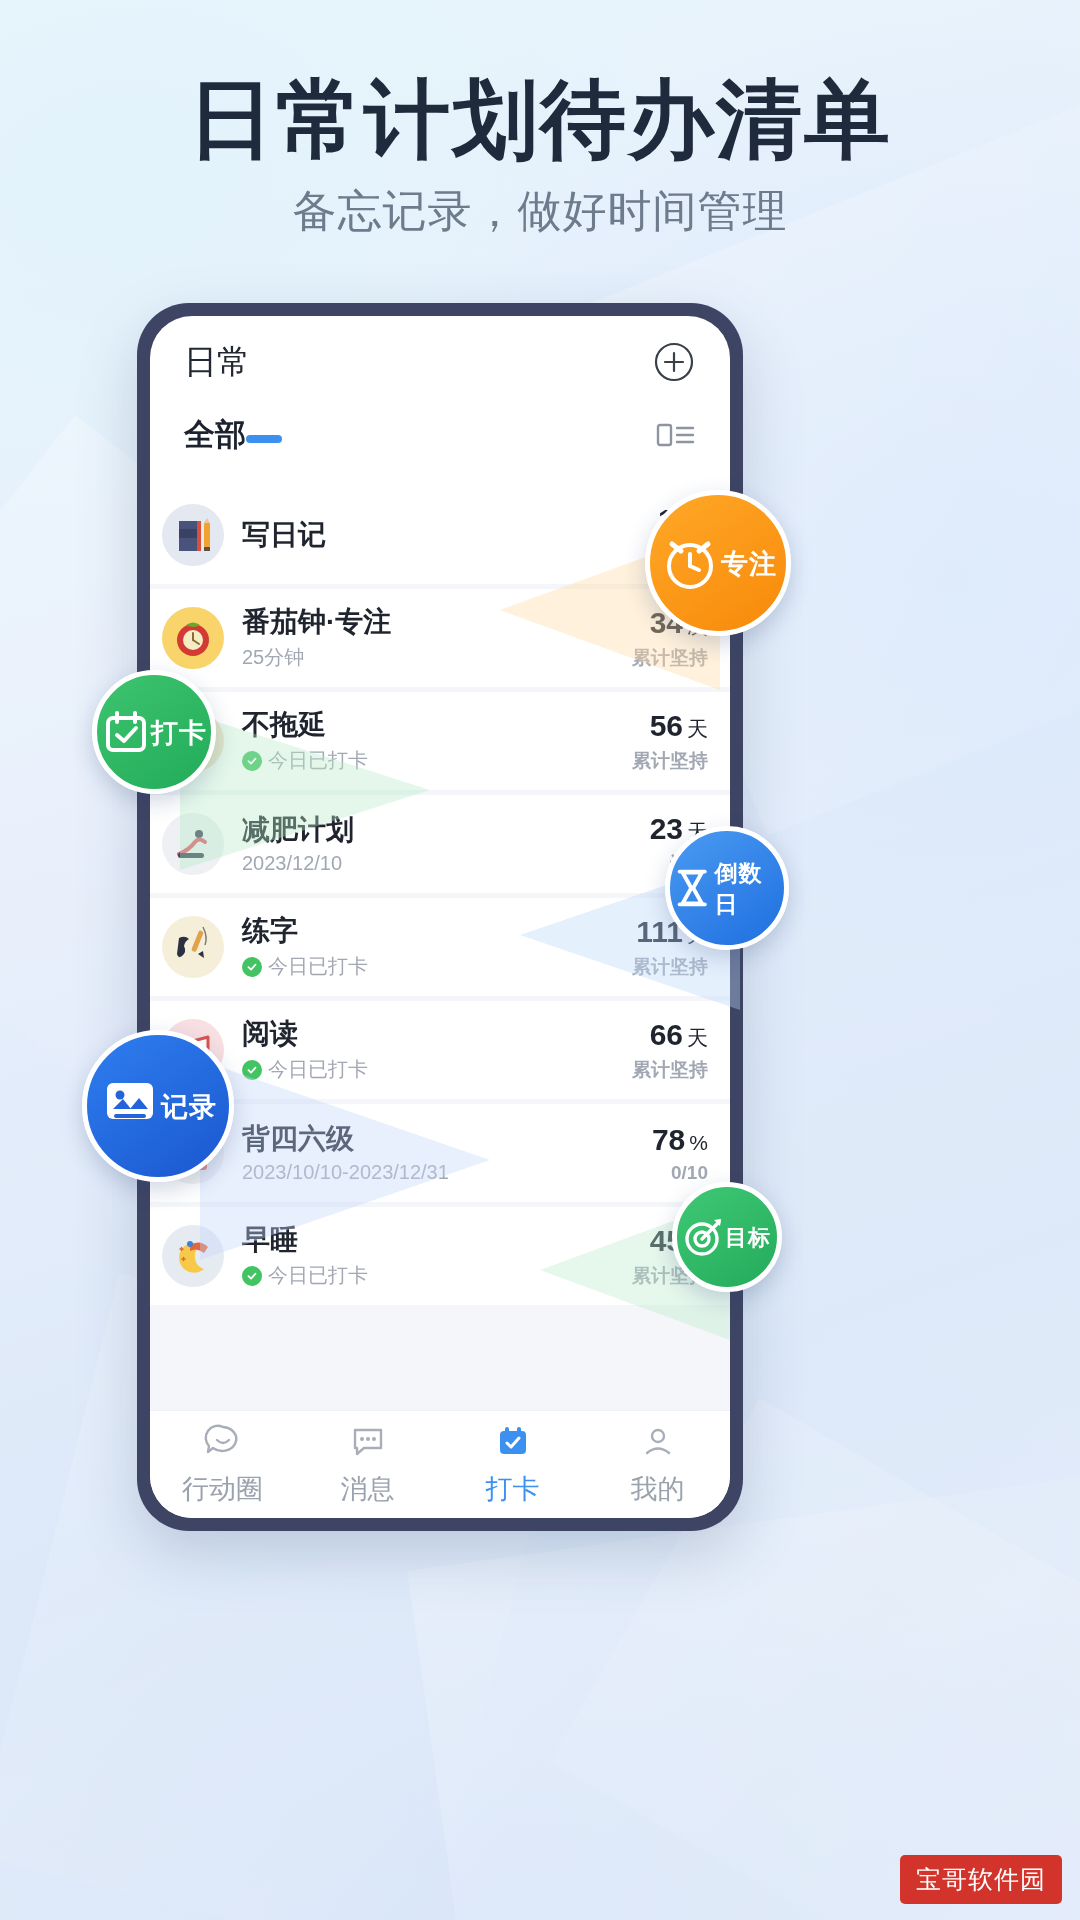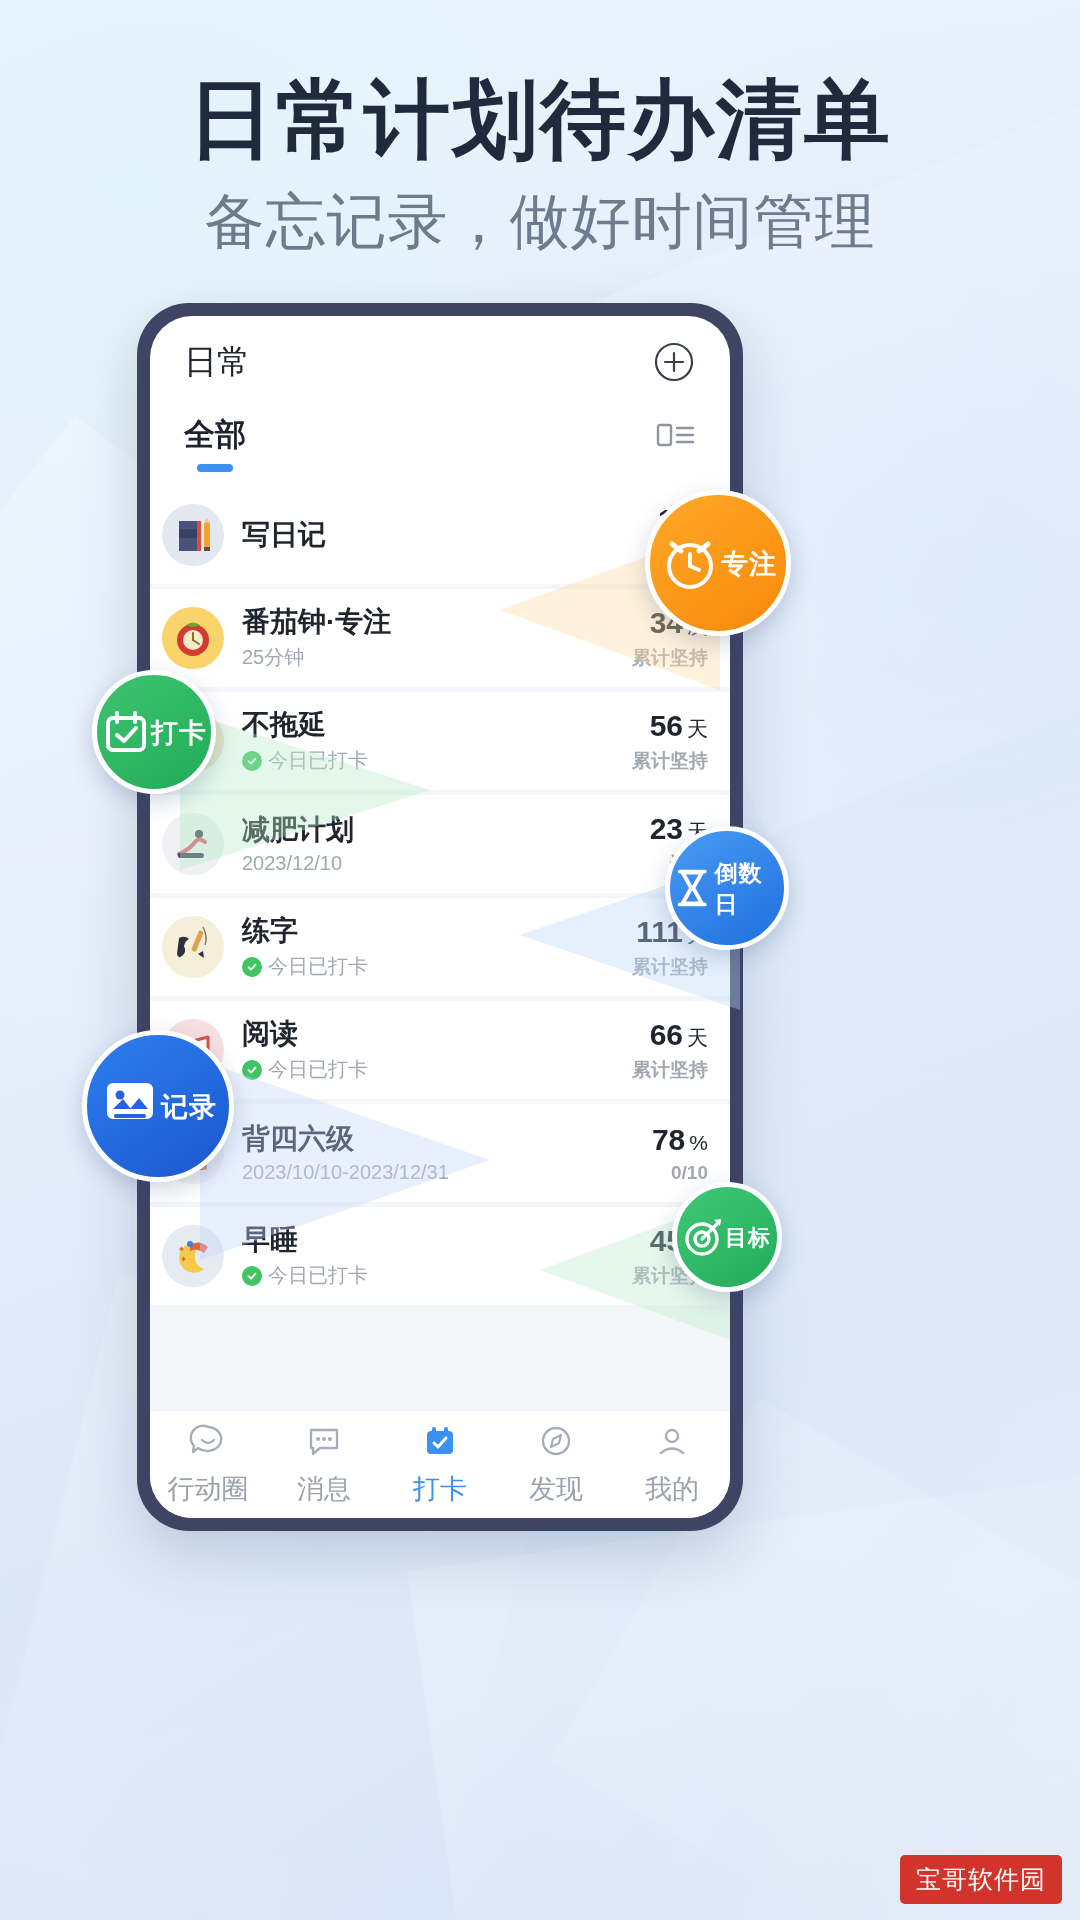--- a/index.html
+++ b/index.html
@@ -34,21 +34,21 @@
   
   .headline {
     position:absolute; top:62px; left:0; width:100%;
     text-align:center;
     font-size:86px; font-weight:bold; letter-spacing:2px;
     color:#1f2a3c;
   }
   .subhead {
     position:absolute; top:182px; left:0; width:100%;
     text-align:center;
-    font-size:60px; color:#6d7b8c; letter-spacing:1px;
+    font-size:44px; color:#6d7b8c; letter-spacing:1px;
   }
 
   
   #phone {
     position:absolute; left:137px; top:303px;
     width:606px; height:1228px;
     border-radius:52px;
     background:#3e4463;
     padding:13px;
     box-shadow:0 22px 60px rgba(60,80,120,.22);
@@ -70,21 +70,21 @@
   }
   .app-title { font-size:33px; color:#222831; font-weight:500; }
   .plus-btn { width:44px; height:44px; }
 
   
   .tab-row {
     height:78px; flex:none;
     display:flex; align-items:flex-start; justify-content:space-between;
     padding:6px 34px 0 34px;
   }
-  .tab-wrap { display:flex; flex-direction:column; align-items:center; }
+  .tab-wrap { display:flex; flex-direction:row; align-items:center; }
   .tab-label { font-size:31px; color:#1d232e; font-weight:600; }
   .tab-underline {
     margin-top:8px; width:36px; height:8px; border-radius:5px; background:#3c91f0;
   }
   .view-toggle { width:40px; height:30px; margin-top:6px; }
 
   
   .list {
     flex:1 1 auto;
     background:#f4f6f9;
@@ -427,27 +427,20 @@
           <span><svg width="38" height="38" viewBox="0 0 38 38">
               <rect x="6" y="9" width="26" height="23" rx="4" fill="#3c91f0"></rect>
               <rect x="11" y="5" width="4" height="8" rx="2" fill="#3c91f0"></rect>
               <rect x="23" y="5" width="4" height="8" rx="2" fill="#3c91f0"></rect>
               <polyline points="13,21 17,25 25,16" fill="none" stroke="#fff" stroke-width="3" stroke-linecap="round" stroke-linejoin="round"></polyline>
             </svg></span>
           <span class="nav-label">打卡</span>
         </div>
         <div class="nav-item">
           <span><svg width="38" height="38" viewBox="0 0 38 38">
-              <circle cx="19" cy="19" r="13" fill="none" stroke="#a7aeb9" stroke-width="2.4"></circle>
-              <path d="M24 13 L16 17 L14 25 L22 21 Z" fill="none" stroke="#a7aeb9" stroke-width="2.2" stroke-linejoin="round"></path>
-            </svg></span>
-          <span class="nav-label">发现</span>
-        </div>
-        <div class="nav-item">
-          <span><svg width="38" height="38" viewBox="0 0 38 38">
               <circle cx="19" cy="14" r="6" fill="none" stroke="#a7aeb9" stroke-width="2.4"></circle>
               <path d="M8 31 q11 -9 22 0" fill="none" stroke="#a7aeb9" stroke-width="2.4" stroke-linecap="round"></path>
             </svg></span>
           <span class="nav-label">我的</span>
         </div>
       </div>
   </div>
 </div>
 
 <div class="badge badge-focus">

